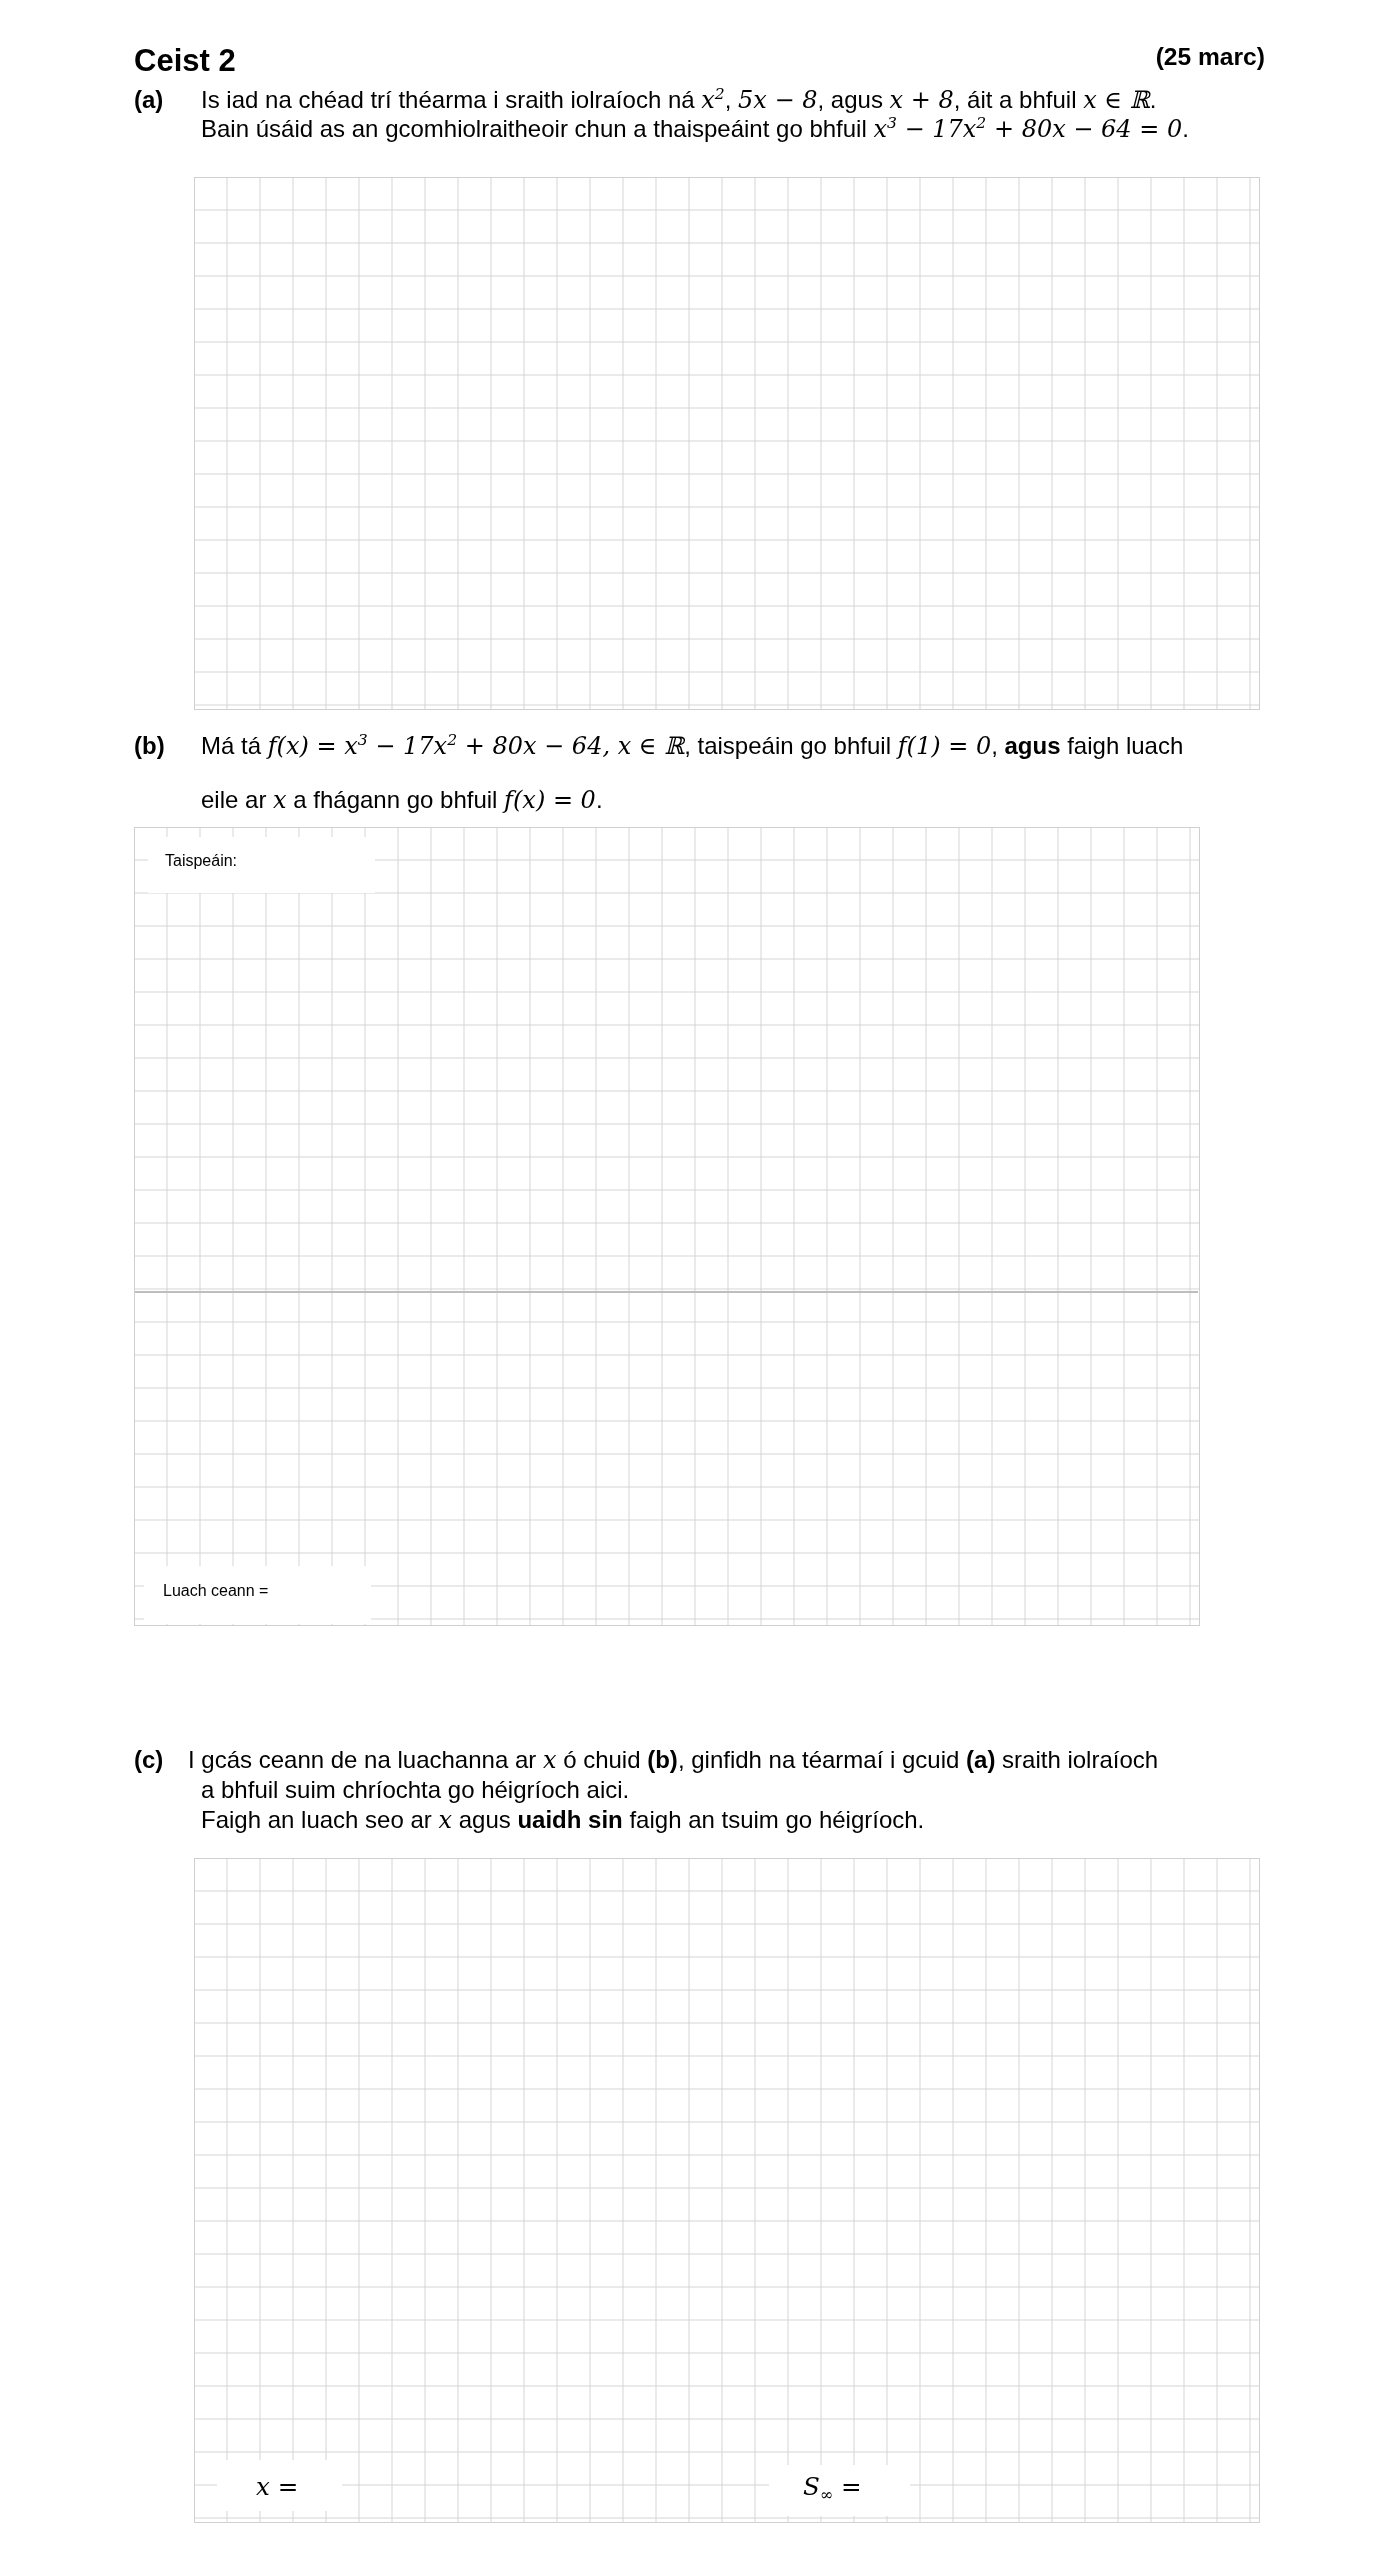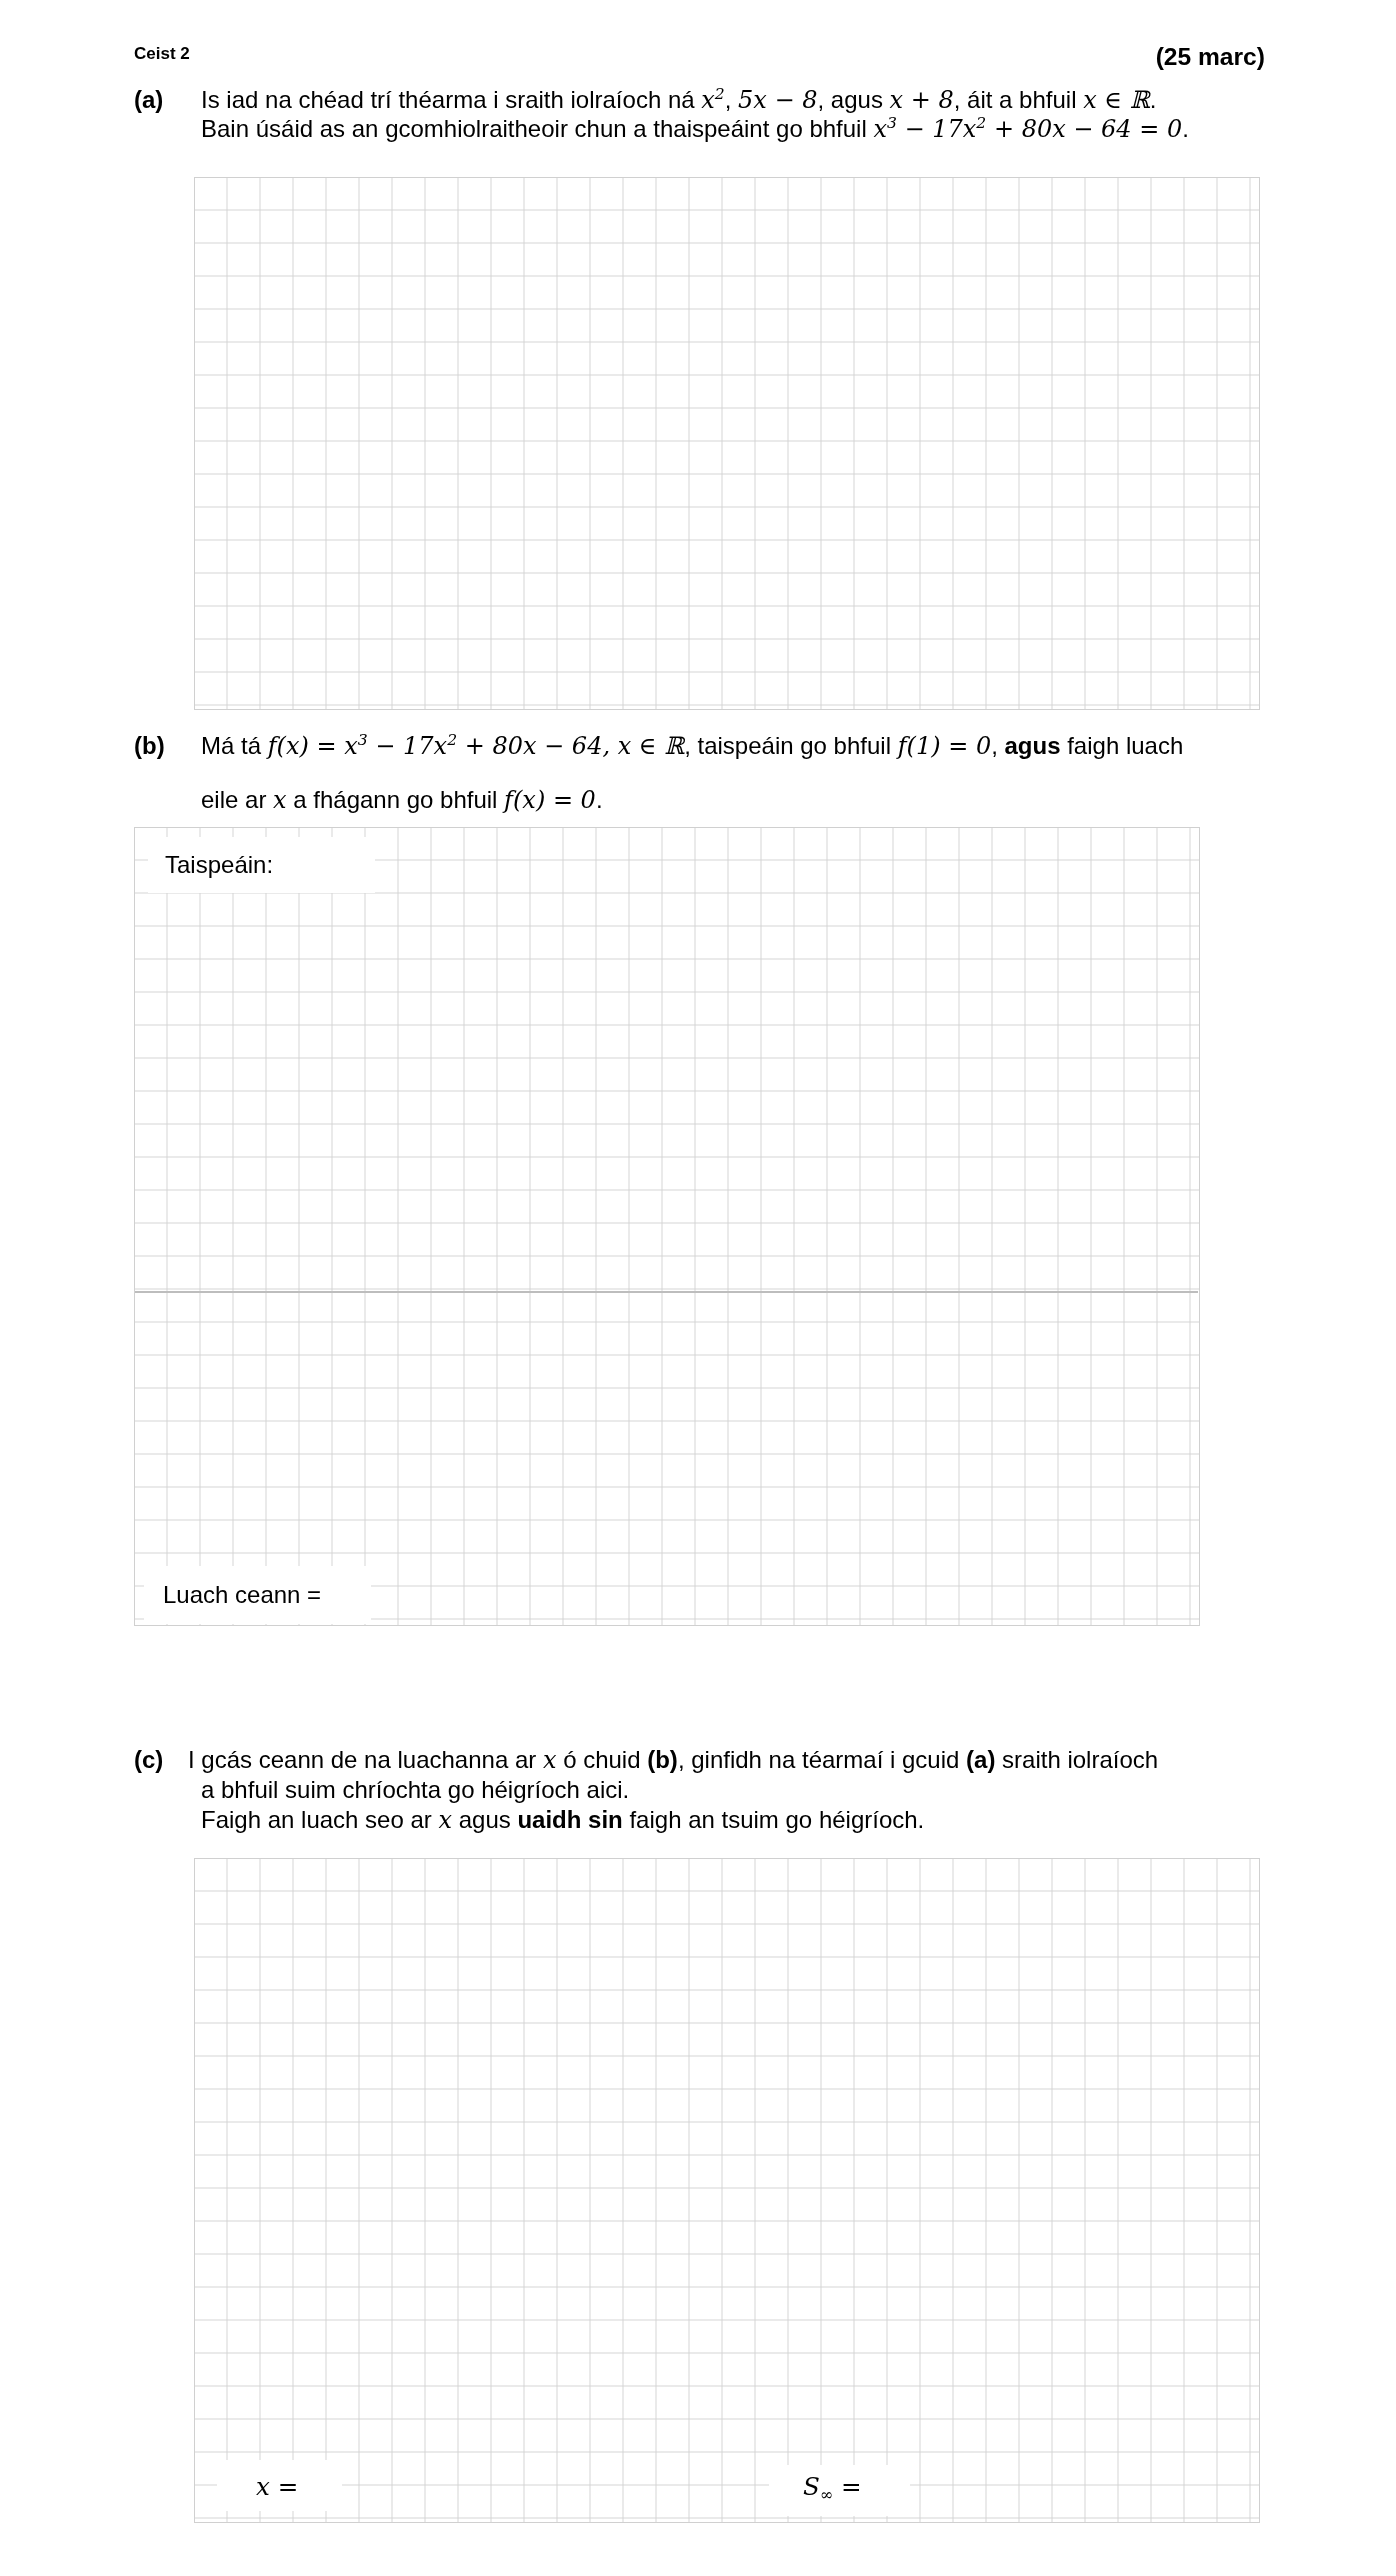--- a/index.html
+++ b/index.html
@@ -46,41 +46,41 @@
       background-size: 33px 33px;
       background-position: -1.5px -1.5px;
     }
     .label-box {
       position: absolute;
       background: #ffffff;
     }
     .label-text {
       position: absolute;
       font-family: "Liberation Sans", "DejaVu Sans", sans-serif;
-      font-size: 24px;
+      font-size: 16px;
       white-space: nowrap;
       line-height: 1;
     }
     .label-math {
       position: absolute;
       font-family: "DejaVu Serif", "Liberation Serif", serif;
       font-size: 24.6px;
       white-space: nowrap;
       line-height: 1;
     }
     .split-line {
       position: absolute;
       height: 2.3px;
       background: #bdbdbd;
     }
   </style>
 </head>
 <body>
 
-<div class="abs text bold" style="left:134px; top:45px; font-size:17px;">Ceist 2</div>
+<div class="abs text bold" style="left:134px; top:45px; font-size:31px;">Ceist 2</div>
 <div class="abs text bold" style="right:132px; top:45px; font-size:24.6px;margin-left:46px;">(25 marc)</div>
 
 <div class="abs text bold" style="left:134px; top:88px;">(a)</div>
 <div class="abs text" style="left:201px; top:88px;">
   <span>Is iad na chéad trí théarma i sraith iolraíoch ná </span><span class="math"><span>x</span><sup>2</sup></span><span>, </span><span class="math">5x − 8</span><span>, agus </span><span class="math">x + 8</span><span>, áit a bhfuil </span><span class="math">x ∈ ℝ</span><span>.</span>
 </div>
 <div class="abs text" style="left:201px; top:117px;">
   <span>Bain úsáid as an gcomhiolraitheoir chun a thaispeáint go bhfuil  </span><span class="math"><span>x</span><sup>3</sup><span> − 17x</span><sup>2</sup><span> + 80x − 64 = 0</span></span><span>.</span>
 </div>
 

